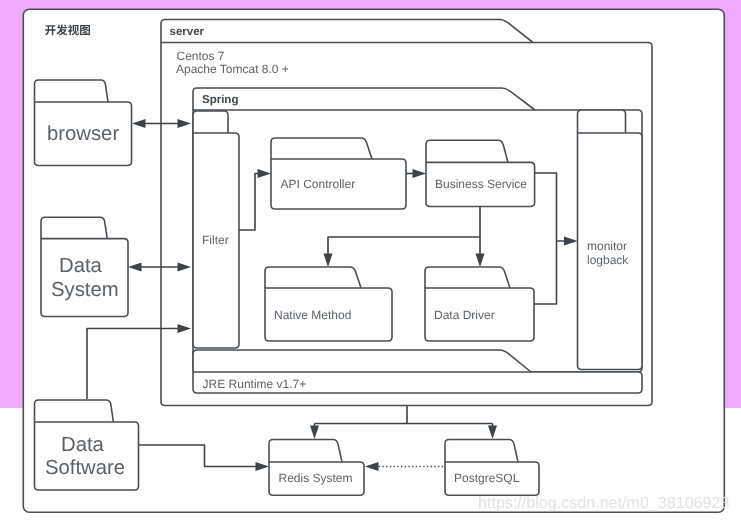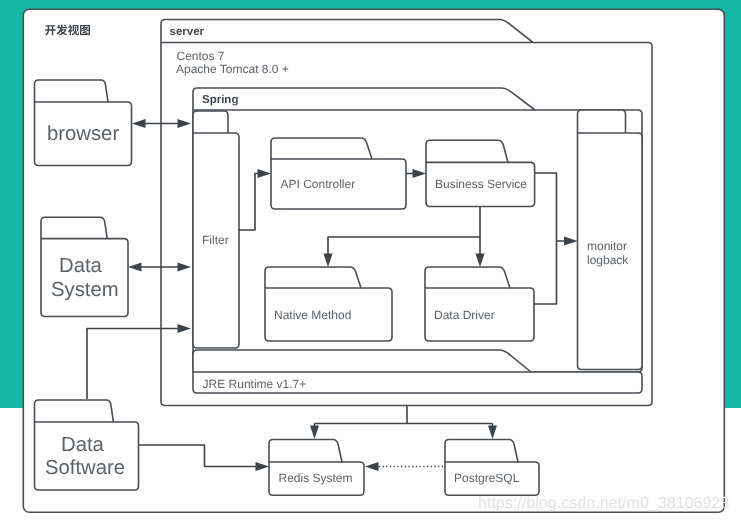--- a/index.html
+++ b/index.html
@@ -1,19 +1,19 @@
 <!DOCTYPE html>
 <html><head>
 <meta charset="utf-8">
 <title>dev-view-architecture</title>
 <style>
   html,body{margin:0;padding:0;background:#ffffff;}
   body{width:741px;height:524px;overflow:hidden;
        font-family:"Liberation Sans","DejaVu Sans",sans-serif;}
-  #stage{position:relative;width:741px;height:408px;background:#14b8a6;}
+  #stage{position:relative;width:741px;height:408px;background:#f0abfc;}
   svg{display:block;shape-rendering:geometricPrecision;text-rendering:geometricPrecision;-webkit-font-smoothing:antialiased;}
   .shp{fill:#fefefe;stroke:#4a4f54;stroke-width:1.6;}
   .fillonly{fill:#fefefe;stroke:none;}
   .tab{fill:none;stroke:#4a4f54;stroke-width:1.6;stroke-linejoin:round;stroke-linecap:butt;}
   .ln{fill:none;stroke:#3e4347;stroke-width:1.6;stroke-linejoin:round;stroke-linecap:butt;}
   .ah{fill:#3e4347;}
   .t{fill:#5a6065;font-size:12px;opacity:0.99;font-family:"Liberation Sans","DejaVu Sans",sans-serif;}
   .tb{fill:#3f4448;font-size:11.5px;opacity:0.99;font-weight:bold;font-family:"Liberation Sans","DejaVu Sans",sans-serif;}
   .wm{fill:#e2e2e2;font-size:16.1px;opacity:0.99;font-family:"Liberation Sans","DejaVu Sans",sans-serif;}
 </style>

